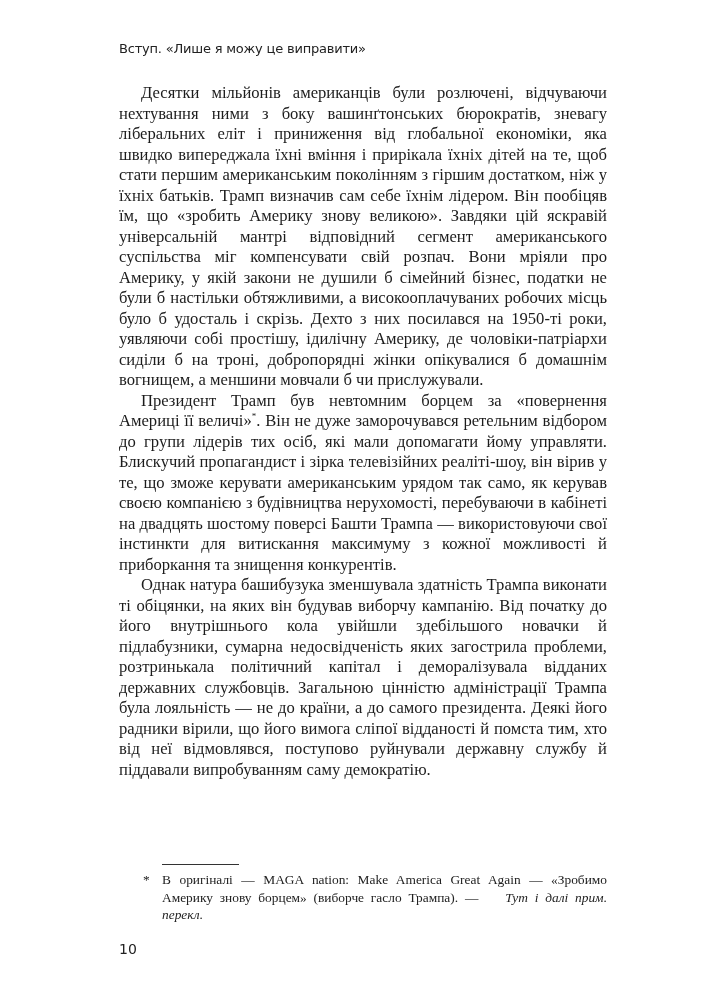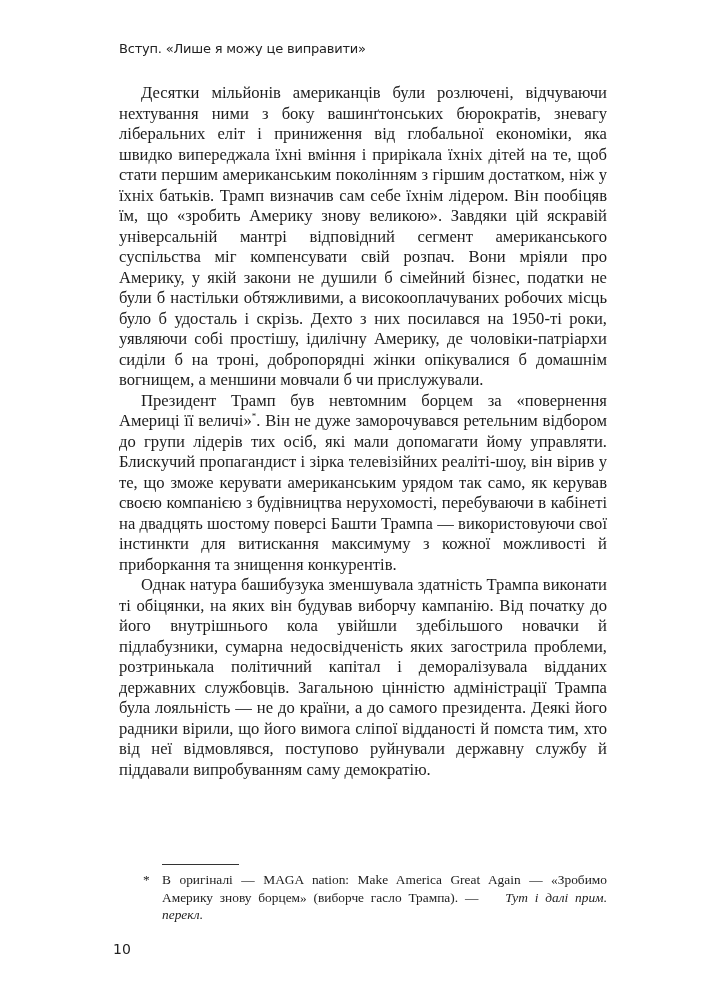--- a/index.html
+++ b/index.html
@@ -23,21 +23,21 @@
     }
     .footnote {
       position: absolute; left: 143px; top: 871px; width: 464px;
       font-family: "Liberation Serif", serif; font-size: 13.4px; line-height: 17.5px;
       color: #222; text-align: justify;
     }
     .footnote .mark { position: absolute; left: 0; top: 0; }
     .footnote .text { margin-left: 19px; }
     .footnote em { font-style: italic; margin-left: 20px; }
     .page-number {
-      position: absolute; left: 113px; top: 941px;
+      position: absolute; left: 119px; top: 941px;
       font-family: "DejaVu Sans", sans-serif; font-size: 14px; color: #222;
     }
   </style>
 </head>
 <body>
 
 <div class="running-head">Вступ. «Лише я можу це виправити»</div>
 
 <div class="body-text">
   <p class="indent">Десятки мільйонів американців були розлючені, відчуваючи нехтування ними з боку вашинґтонських бюрократів, зневагу ліберальних еліт і приниження від глобальної економіки, яка швидко випереджала їхні вміння і прирікала їхніх дітей на те, щоб стати першим американським поколінням з гіршим достатком, ніж у їхніх батьків. Трамп визначив сам себе їхнім лідером. Він пообіцяв їм, що «зробить Америку знову великою». Завдяки цій яскравій універсальній мантрі відповідний сегмент американського суспільства міг компенсувати свій розпач. Вони мріяли про Америку, у якій закони не душили б сімейний бізнес, податки не були б настільки обтяжливими, а високооплачуваних робочих місць було б удосталь і скрізь. Дехто з них посилався на 1950-ті роки, уявляючи собі простішу, ідилічну Америку, де чоловіки-патріархи сиділи б на троні, добропорядні жінки опікувалися б домашнім вогнищем, а меншини мовчали б чи прислужували.</p>

